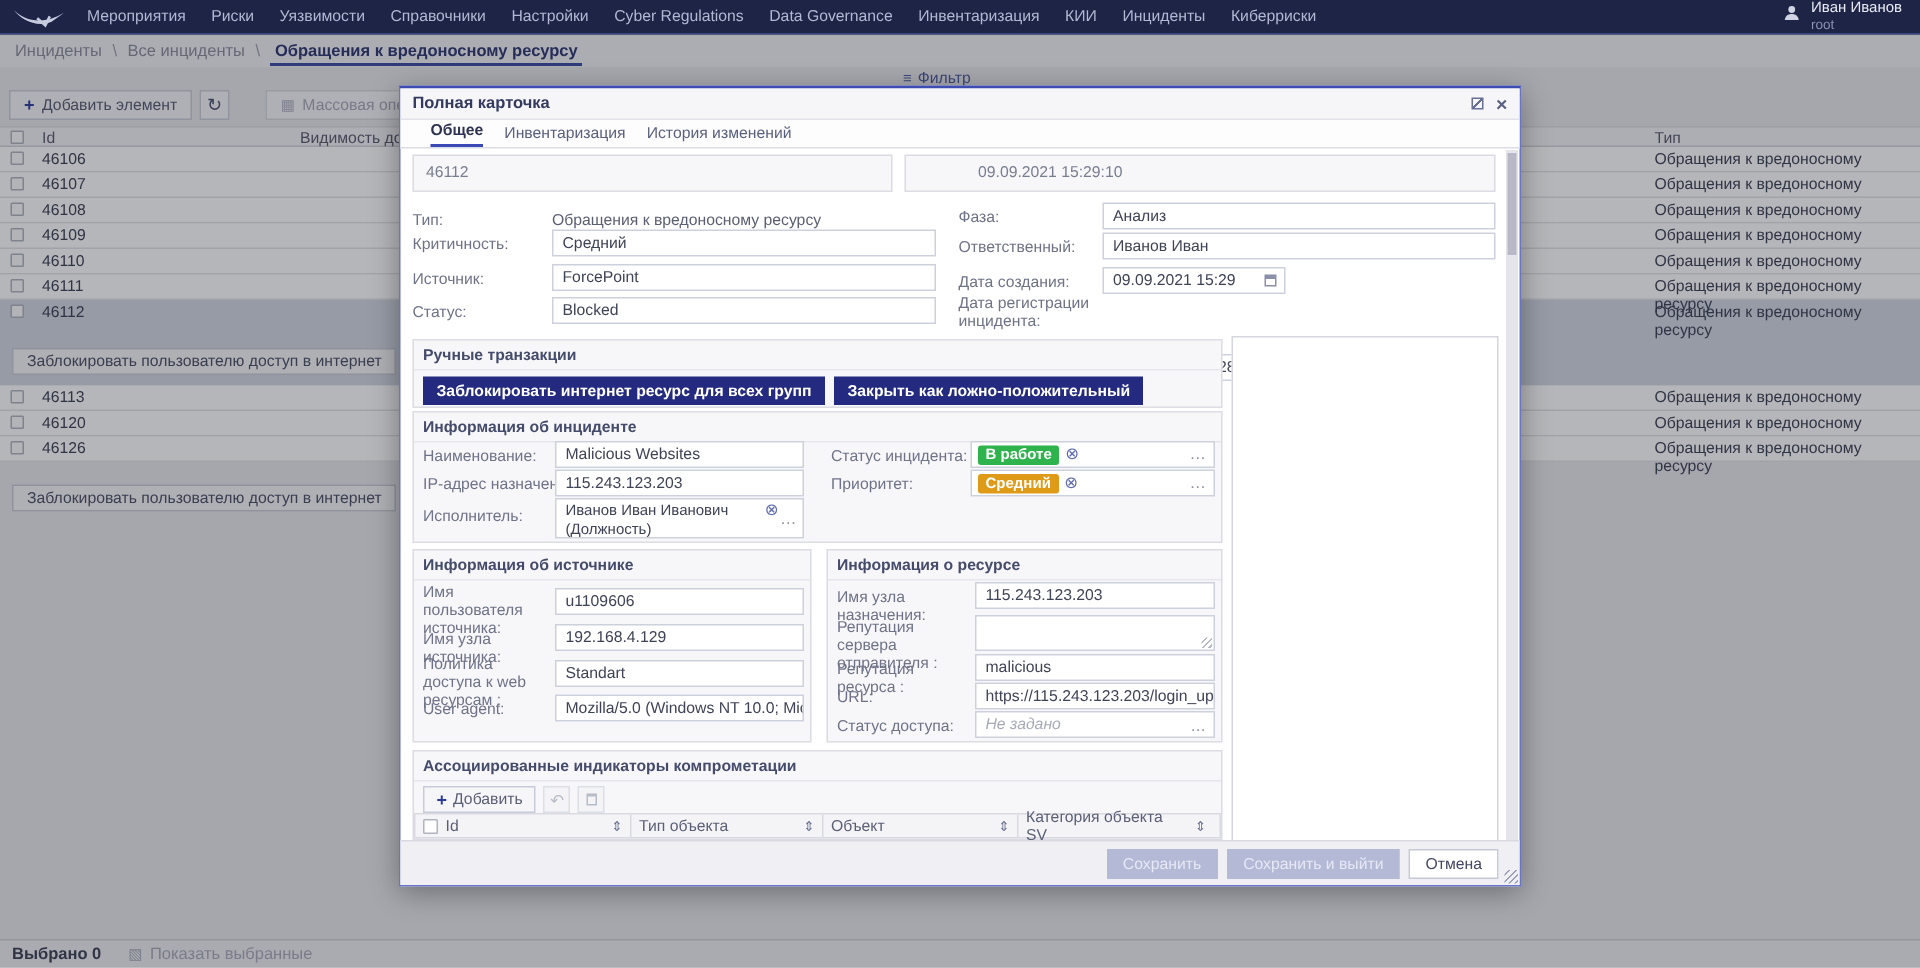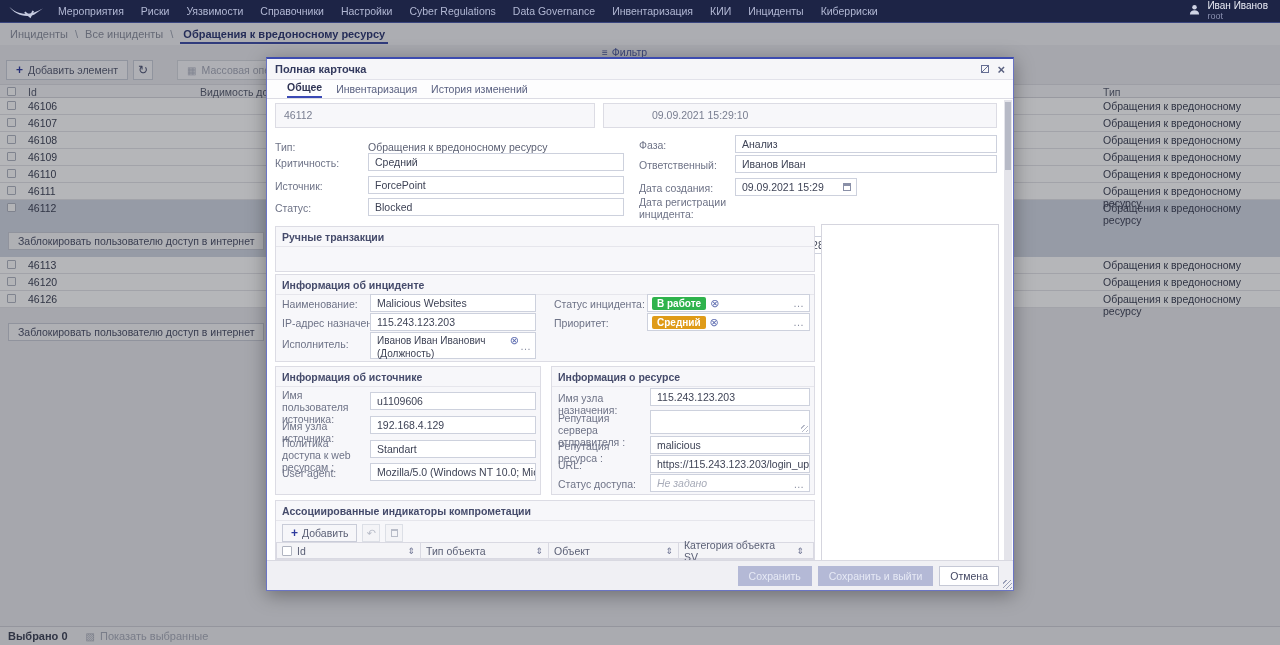--- a/index.html
+++ b/index.html
@@ -318,20 +318,24 @@
       <span class="cal"></span>
     </div>
     <div class="lbl" style="left:372px;top:96px;width:88px;">Дата регистрации инцидента:</div>
     <div class="inp" style="left:468px;top:96px;width:122px;margin-top:40px;">
       <span>09.09.2021 15:28</span>
       <span class="cal"></span>
     </div>
 
     <div class="sec" style="left:8px;top:126px;width:540px;height:46px;">
       <div class="sec-title">Ручные транзакции</div>
+      <div style="display:flex;gap:6px;padding:4px 6px;">
+        <button class="btn-dark">Заблокировать интернет ресурс для всех групп</button>
+        <button class="btn-dark">Закрыть как ложно-положительный</button>
+      </div>
     </div>
 
     <div class="sec" style="left:8px;top:174px;width:540px;height:88px;">
       <div class="sec-title">Информация об инциденте</div>
       <div class="lbl" style="left:6px;top:23px;">Наименование:</div>
       <div class="inp" style="left:94px;top:19px;width:166px;">Malicious Websites</div>
       <div class="lbl" style="left:6px;top:42px;">IP-адрес назначения:</div>
       <div class="inp" style="left:94px;top:38px;width:166px;">115.243.123.203</div>
       <div class="lbl" style="left:6px;top:63px;">Исполнитель:</div>
       <div class="exec-box" style="left:94px;top:57px;width:166px;height:27px;">

